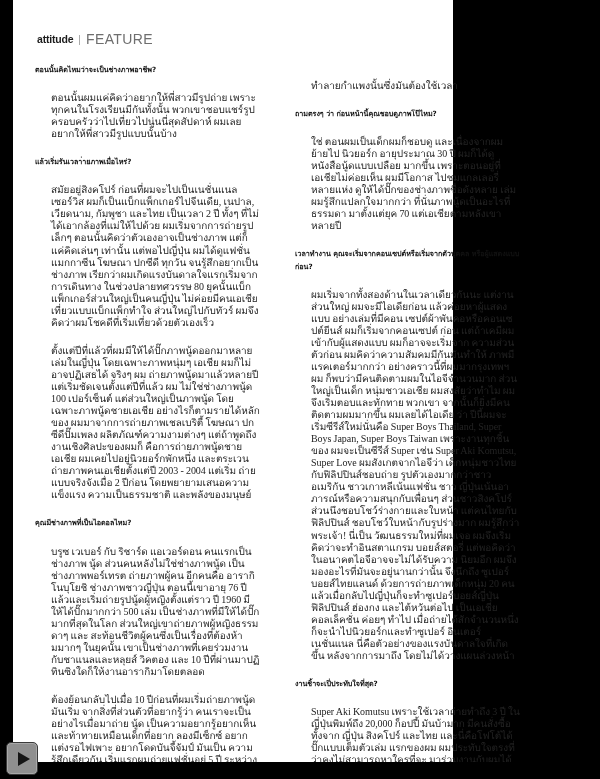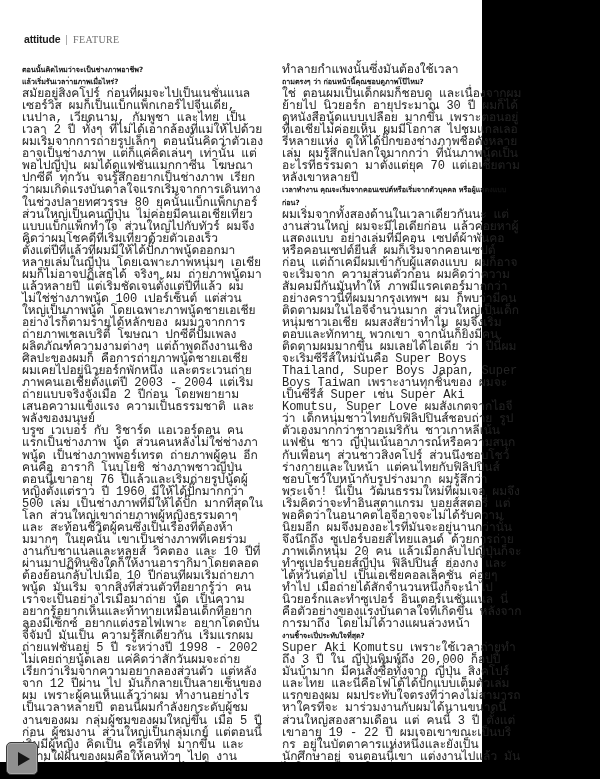--- a/index.html
+++ b/index.html
@@ -14,23 +14,23 @@
     font-family: "DejaVu Sans", sans-serif;
   }
   #viewer {
     position: relative;
     width: 600px;
     height: 779px;
     background: #000000;
   }
   #page {
     position: absolute;
-    left: 0;
+    left: 13px;
     top: 0;
-    width: 482px;
+    width: 440px;
     height: 762px;
     background: #ffffff;
     box-sizing: border-box;
     padding: 28px 22px 10px 22px;
   }
   
   #masthead {
     height: 22px;
     display: flex;
     align-items: center;
@@ -44,22 +44,22 @@
     letter-spacing: -0.2px;
     color: #1d1d1d;
   }
   .mh-sep {
     font-family: "Liberation Sans", sans-serif;
     font-size: 10px;
     color: #9a9a9a;
     margin: 0 1px;
   }
   .mh-section {
-    font-family: Liberation Serif, serif;
-    font-size: 10px;
+    font-family: Liberation Sans, sans-serif;
+    font-size: 14px;
     letter-spacing: 0.4px;
     color: #6e6e6e;
   }
   
   #columns {
     display: flex;
     gap: 19px;
     margin-top: 14px;
   }
   .col {
@@ -72,24 +72,24 @@
     font-family: "DejaVu Sans", sans-serif;
     font-weight: bold;
     font-size: 7.2px;
     line-height: 12.05px;
     color: #121212;
     letter-spacing: -0.05px;
     text-align: left;
     -webkit-font-smoothing: none;
   }
   p.a {
-    margin: 0;
-    font-family: Liberation Mono, monospace;
+    margin: 16px;
+    font-family: Liberation Serif, serif;
     font-weight: normal;
-    font-size: 12px;
+    font-size: 10px;
     line-height: 12.05px;
     color: #232323;
     letter-spacing: -0.05px;
     text-align: left;
     word-spacing: -0.2px;
   }
   
   #gutter-right {
     position: absolute;
     left: 545px;
@@ -140,23 +140,25 @@
 
     <div id="masthead">
       <span class="mh-brand">attitude</span>
       <span class="mh-sep">|</span>
       <span class="mh-section">FEATURE</span>
     </div>
 
     <div id="columns">
       <div class="col" id="col-left">
           <h3 class="q blk">ตอนนั้นคิดไหมว่าจะเป็นช่างภาพอาชีพ?</h3>
+          <p class="a blk">ตอนนั้นผมแค่คิดว่าอยากให้พี่สาวมีรูปถ่าย เพราะทุกคนในโรงเรียนมีกันทั้งนั้น พวกเขาชอบแชร์รูปครอบครัวว่าไปเที่ยวไปนู่นนี่สุดสัปดาห์ ผมเลยอยากให้พี่สาวมีรูปแบบนั้นบ้าง</p>
           <h3 class="q blk">แล้วเริ่มรันเวลา่ายภาพเมื่อไหร่?</h3>
           <p class="a blk">สมัยอยู่สิงคโปร์ ก่อนที่ผมจะไปเป็นเนชั่นแนลเซอร์วิส ผมก็เป็นแบ็กแพ็กเกอร์ไปจีนเดีย, เนปาล, เวียดนาม, กัมพูชา และไทย เป็นเวลา 2 ปี ทั้งๆ ที่ไม่ได้เอากล้องที่แม่ให้ไปด้วย ผมเริ่มจากการถ่ายรูปเล็กๆ ตอนนั้นคิดว่าตัวเองอาจเป็นช่างภาพ แต่ก็แค่คิดเล่นๆ เท่านั้น แต่พอไปญี่ปุ่น ผมได้ดูแฟชั่นแมกกาซีน โฆษณา ปกซีดี ทุกวัน จนรู้สึกอยากเป็นช่างภาพ เรียกว่าผมเกิดแรงบันดาลใจแรกเริ่มจากการเดินทาง ในช่วงปลายทศวรรษ 80 ยุคนั้นแบ็กแพ็กเกอร์ส่วนใหญ่เป็นคนญี่ปุ่น ไม่ค่อยมีคนเอเชียเที่ยวแบบแบ็กแพ็กทำใจ ส่วนใหญ่ไปกับทัวร์ ผมจึงคิดว่าผมโชคดีที่เริ่มเที่ยวด้วยตัวเองเร็ว</p>
           <p class="a blk">ตั้งแต่ปีที่แล้วที่ผมมีให้ได้ปั๊กภาพนู้ดออกมาหลายเล่มในญี่ปุ่น โดยเฉพาะภาพหนุ่มๆ เอเชีย ผมก็ไม่อาจปฏิเสธได้ จริงๆ ผม ถ่ายภาพนู้ดมาแล้วหลายปี แต่เริ่มชัดเจนตั้งแต่ปีที่แล้ว ผม ไม่ใช่ช่างภาพนู้ด 100 เปอร์เซ็นต์ แต่ส่วนใหญ่เป็นภาพนู้ด โดยเฉพาะภาพนู้ดชายเอเชีย อย่างไรก็ตามรายได้หลักของ ผมมาจากการถ่ายภาพเชลเบริตี้ โฆษณา ปกซีดีปั๊มเพลง ผลิตภัณฑ์ความงามต่างๆ แต่ถ้าพูดถึงงานเชิงศิลปะของผมก็ คือการถ่ายภาพนู้ดชายเอเชีย ผมเคยไปอยู่นิวยอร์กพักหนึ่ง และตระเวนถ่ายภาพคนเอเชียตั้งแต่ปี 2003 - 2004 แต่เริ่ม ถ่ายแบบจริงจังเมื่อ 2 ปีก่อน โดยพยายามเสนอความแข็งแรง ความเป็นธรรมชาติ และพลังของมนุษย์</p>
+          <h3 class="q blk">คุณมีช่างภาพที่เป็นไอดอลไหม?</h3>
           <p class="a blk">บรูซ เวเบอร์ กับ ริชาร์ด แอเวอร์ดอน คนแรกเป็นช่างภาพ นู้ด ส่วนคนหลังไม่ใช่ช่างภาพนู้ด เป็นช่างภาพพอร์เทรต ถ่ายภาพผู้คน อีกคนคือ อารากิ โนบุโยชิ ช่างภาพชาวญี่ปุ่น ตอนนี้เขาอายุ 76 ปีแล้วและเริ่มถ่ายรูปนู้ดผู้หญิงตั้งแต่ราว ปี 1960 มีให้ได้ปั๊กมากกว่า 500 เล่ม เป็นช่างภาพที่มีให้ได้ปั๊ก มากที่สุดในโลก ส่วนใหญ่เขาถ่ายภาพผู้หญิงธรรมดาๆ และ สะท้อนชีวิตผู้คนซึ่งเป็นเรื่องที่ต้องห้ามมากๆ ในยุคนั้น เขาเป็นช่างภาพที่เคยร่วมงานกับชาแนลและหลุยส์ วิคตอง และ 10 ปีที่ผ่านมาปฏิทินซิงใดก็ให้งานอารากิมาโดยตลอด</p>
           <p class="a blk">ต้องย้อนกลับไปเมื่อ 10 ปีก่อนที่ผมเริ่มถ่ายภาพนู้ด มันเริ่ม จากสิ่งที่ส่วนตัวที่อยากรู้ว่า คนเราจะเป็นอย่างไรเมื่อมาถ่าย นู้ด เป็นความอยากรู้อยากเห็นและท้าทายเหมือนเด็กที่อยาก ลองมีเซ็กซ์ อยากแต่งรอไฟเพาะ อยากโดดบันจี้จัมป์ มันเป็น ความรู้สึกเดียวกัน เริ่มแรกผมถ่ายแฟชั่นอยู่ 5 ปี ระหว่างปี 1998 - 2002 ไม่เคยถ่ายนู้ดเลย แค่คิดว่าสักวันผมจะถ่าย เรียกว่าเริ่มจากความอยากลองส่วนตัว แต่หลังจาก 12 ปีผ่าน ไป มันก็กลายเป็นลายเซ็นของผม เพราะผู้คนเห็นแล้วว่าผม ทำงานอย่างไรเป็นเวลาหลายปี ตอนนี้ผมกำลังยกระดับผู้ชม งานของผม กลุ่มผู้ชมของผมใหญ่ขึ้น เมื่อ 5 ปีก่อน ผู้ชมงาน ส่วนใหญ่เป็นกลุ่มเกย์ แต่ตอนนี้เริ่มมีผู้หญิง คิดเป็น ครีเอทีฟ มากขึ้น และความใฝ่ฝันของผมคือให้คนทั่วๆ ไปดู งานแฟชั่น และถ่ายโฆษณาของผมได้รับการตอบรับจากสาธารณชน ทั่วไป แต่งานนู้ดขายยังเฉพาะเท่านั้น และผมต้องการความ...</p>
         </div>
       <div class="col" id="col-right">
           <p class="a blk">ทำลายกำแพงนั้นซึ่งมันต้องใช้เวลา</p>
           <h3 class="q blk">ถามตรงๆ ว่า ก่อนหน้านี้คุณชอบดูภาพโป๊ไหม?</h3>
           <p class="a blk">ใช่ ตอนผมเป็นเด็กผมก็ชอบดู และเนื่องจากผมย้ายไป นิวยอร์ก อายุประมาณ 30 ปี ผมก็ได้ดูหนังสือนู้ดแบบเปลือย มากขึ้น เพราะตอนอยู่ที่เอเชียไม่ค่อยเห็น ผมมีโอกาส ไปชมแกลเลอรี่หลายแห่ง ดูให้ได้ปั๊กของช่างภาพชื่อดังหลาย เล่ม ผมรู้สึกแปลกใจมากกว่า ที่นั่นภาพนู้ดเป็นอะไรที่ธรรมดา มาตั้งแต่ยุค 70 แต่เอเชียตามหลังเขาหลายปี</p>
           <h3 class="q blk">เวลาทำงาน คุณจะเริ่มจากคอนเซปต์หรือเริ่มจากตัวบุคคล หรือผู้แสดงแบบก่อน?</h3>
           <p class="a blk">ผมเริ่มจากทั้งสองด้านในเวลาเดียวกันนะ แต่งานส่วนใหญ่ ผมจะมีไอเดียก่อน แล้วค่อยหาผู้แสดงแบบ อย่างเล่มที่มีคอน เซปต์ผ้าพันคอหรือคอนเซปต์ยีนส์ ผมก็เริ่มจากคอนเซปต์ ก่อน แต่ถ้าเคมีผมเข้ากับผู้แสดงแบบ ผมก็อาจจะเริ่มจาก ความส่วนตัวก่อน ผมคิดว่าความสัมคมมีกันมันทำให้ ภาพมีแรคเตอร์มากกว่า อย่างคราวนี้ที่ผมมากรุงเทพฯ ผม ก็พบว่ามีคนติดตามผมในไอจีจำนวนมาก ส่วนใหญ่เป็นเด็ก หนุ่มชาวเอเชีย ผมสงสัยว่าทำไม ผมจึงเริ่มตอบและทักทาย พวกเขา จากนั้นก็ยิ่งมีคนติดตามผมมากขึ้น ผมเลยได้ไอเดีย ว่า ปีนี้ผมจะเริ่มซีรีส์ใหม่นั่นคือ Super Boys Thailand, Super Boys Japan, Super Boys Taiwan เพราะงานทุกชิ้นของ ผมจะเป็นซีรีส์ Super เช่น Super Aki Komutsu, Super Love ผมสังเกตจากไอจีว่า เด็กหนุ่มชาวไทยกับฟิลิปปินส์ชอบถ่าย รูปตัวเองมากกว่าชาวอเมริกัน ชาวเกาหลีเน้นแฟชั่น ชาว ญี่ปุ่นเน้นอาภารณ์หรือความสนุกกับเพื่อนๆ ส่วนชาวสิงคโปร์ ส่วนนึงชอบโชว์ร่างกายและใบหน้า แต่คนไทยกับฟิลิปปินส์ ชอบโชว์ใบหน้ากับรูปร่างมาก ผมรู้สึกว่า พระเจ้า! นี่เป็น วัฒนธรรมใหม่ที่ผมเจอ ผมจึงเริ่มคิดว่าจะทำอินสตาแกรม บอยส์สตอรี่ แต่พอคิดว่าในอนาคตไอจีอาจจะไม่ได้รับความ นิยมอีก ผมจึงมองอะไรที่มันจะอยู่นานกว่านั้น จึงนึกถึง ซูเปอร์บอยส์ไทยแลนด์ ด้วยการถ่ายภาพเด็กหนุ่ม 20 คน แล้วเมื่อกลับไปญี่ปุ่นก็จะทำซูเปอร์บอยส์ญี่ปุ่น ฟิลิปปินส์ ฮ่องกง และไต้หวันต่อไป เป็นเอเชียคอลเล็คชั่น ค่อยๆ ทำไป เมื่อถ่ายได้สักจำนวนหนึ่งก็จะนำไปนิวยอร์กและทำซูเปอร์ อินเตอร์เนชั่นแนล นี่คือตัวอย่างของแรงบันดาลใจที่เกิดขึ้น หลังจากการมาถึง โดยไม่ได้วางแผนล่วงหน้า</p>
           <h3 class="q blk">งานชิ้าจะเปี่ประทับใจที่สุด?</h3>

